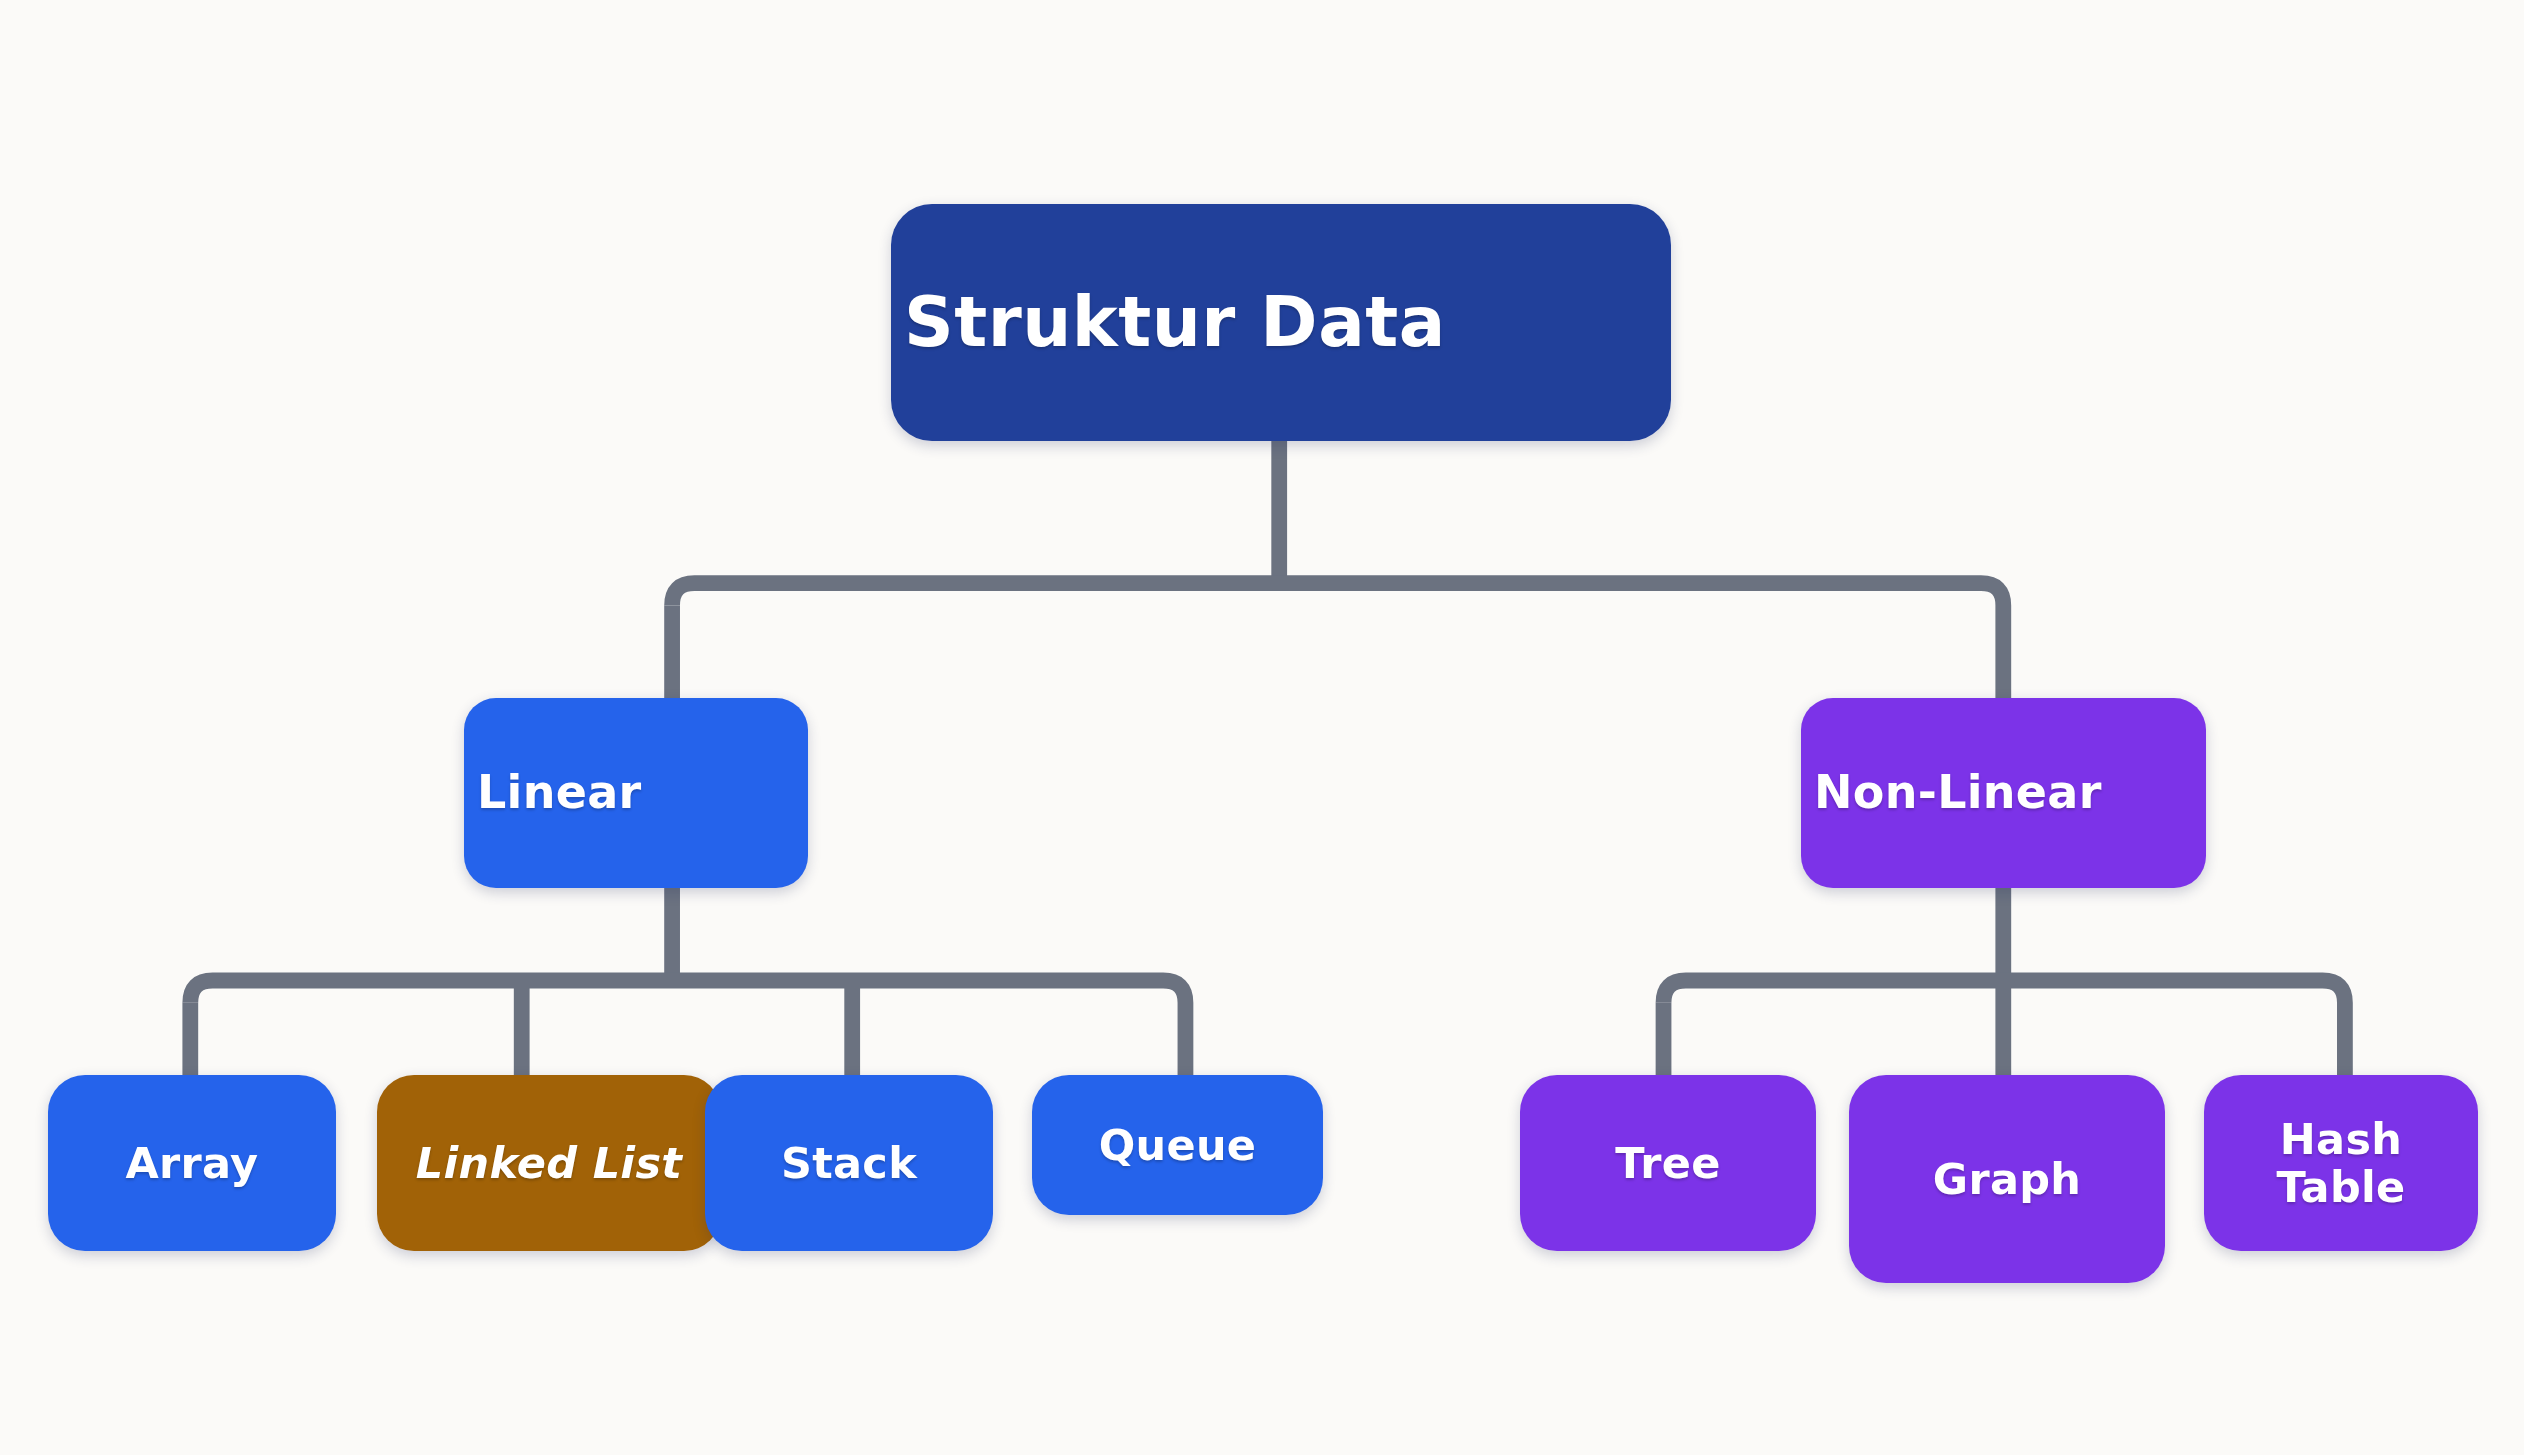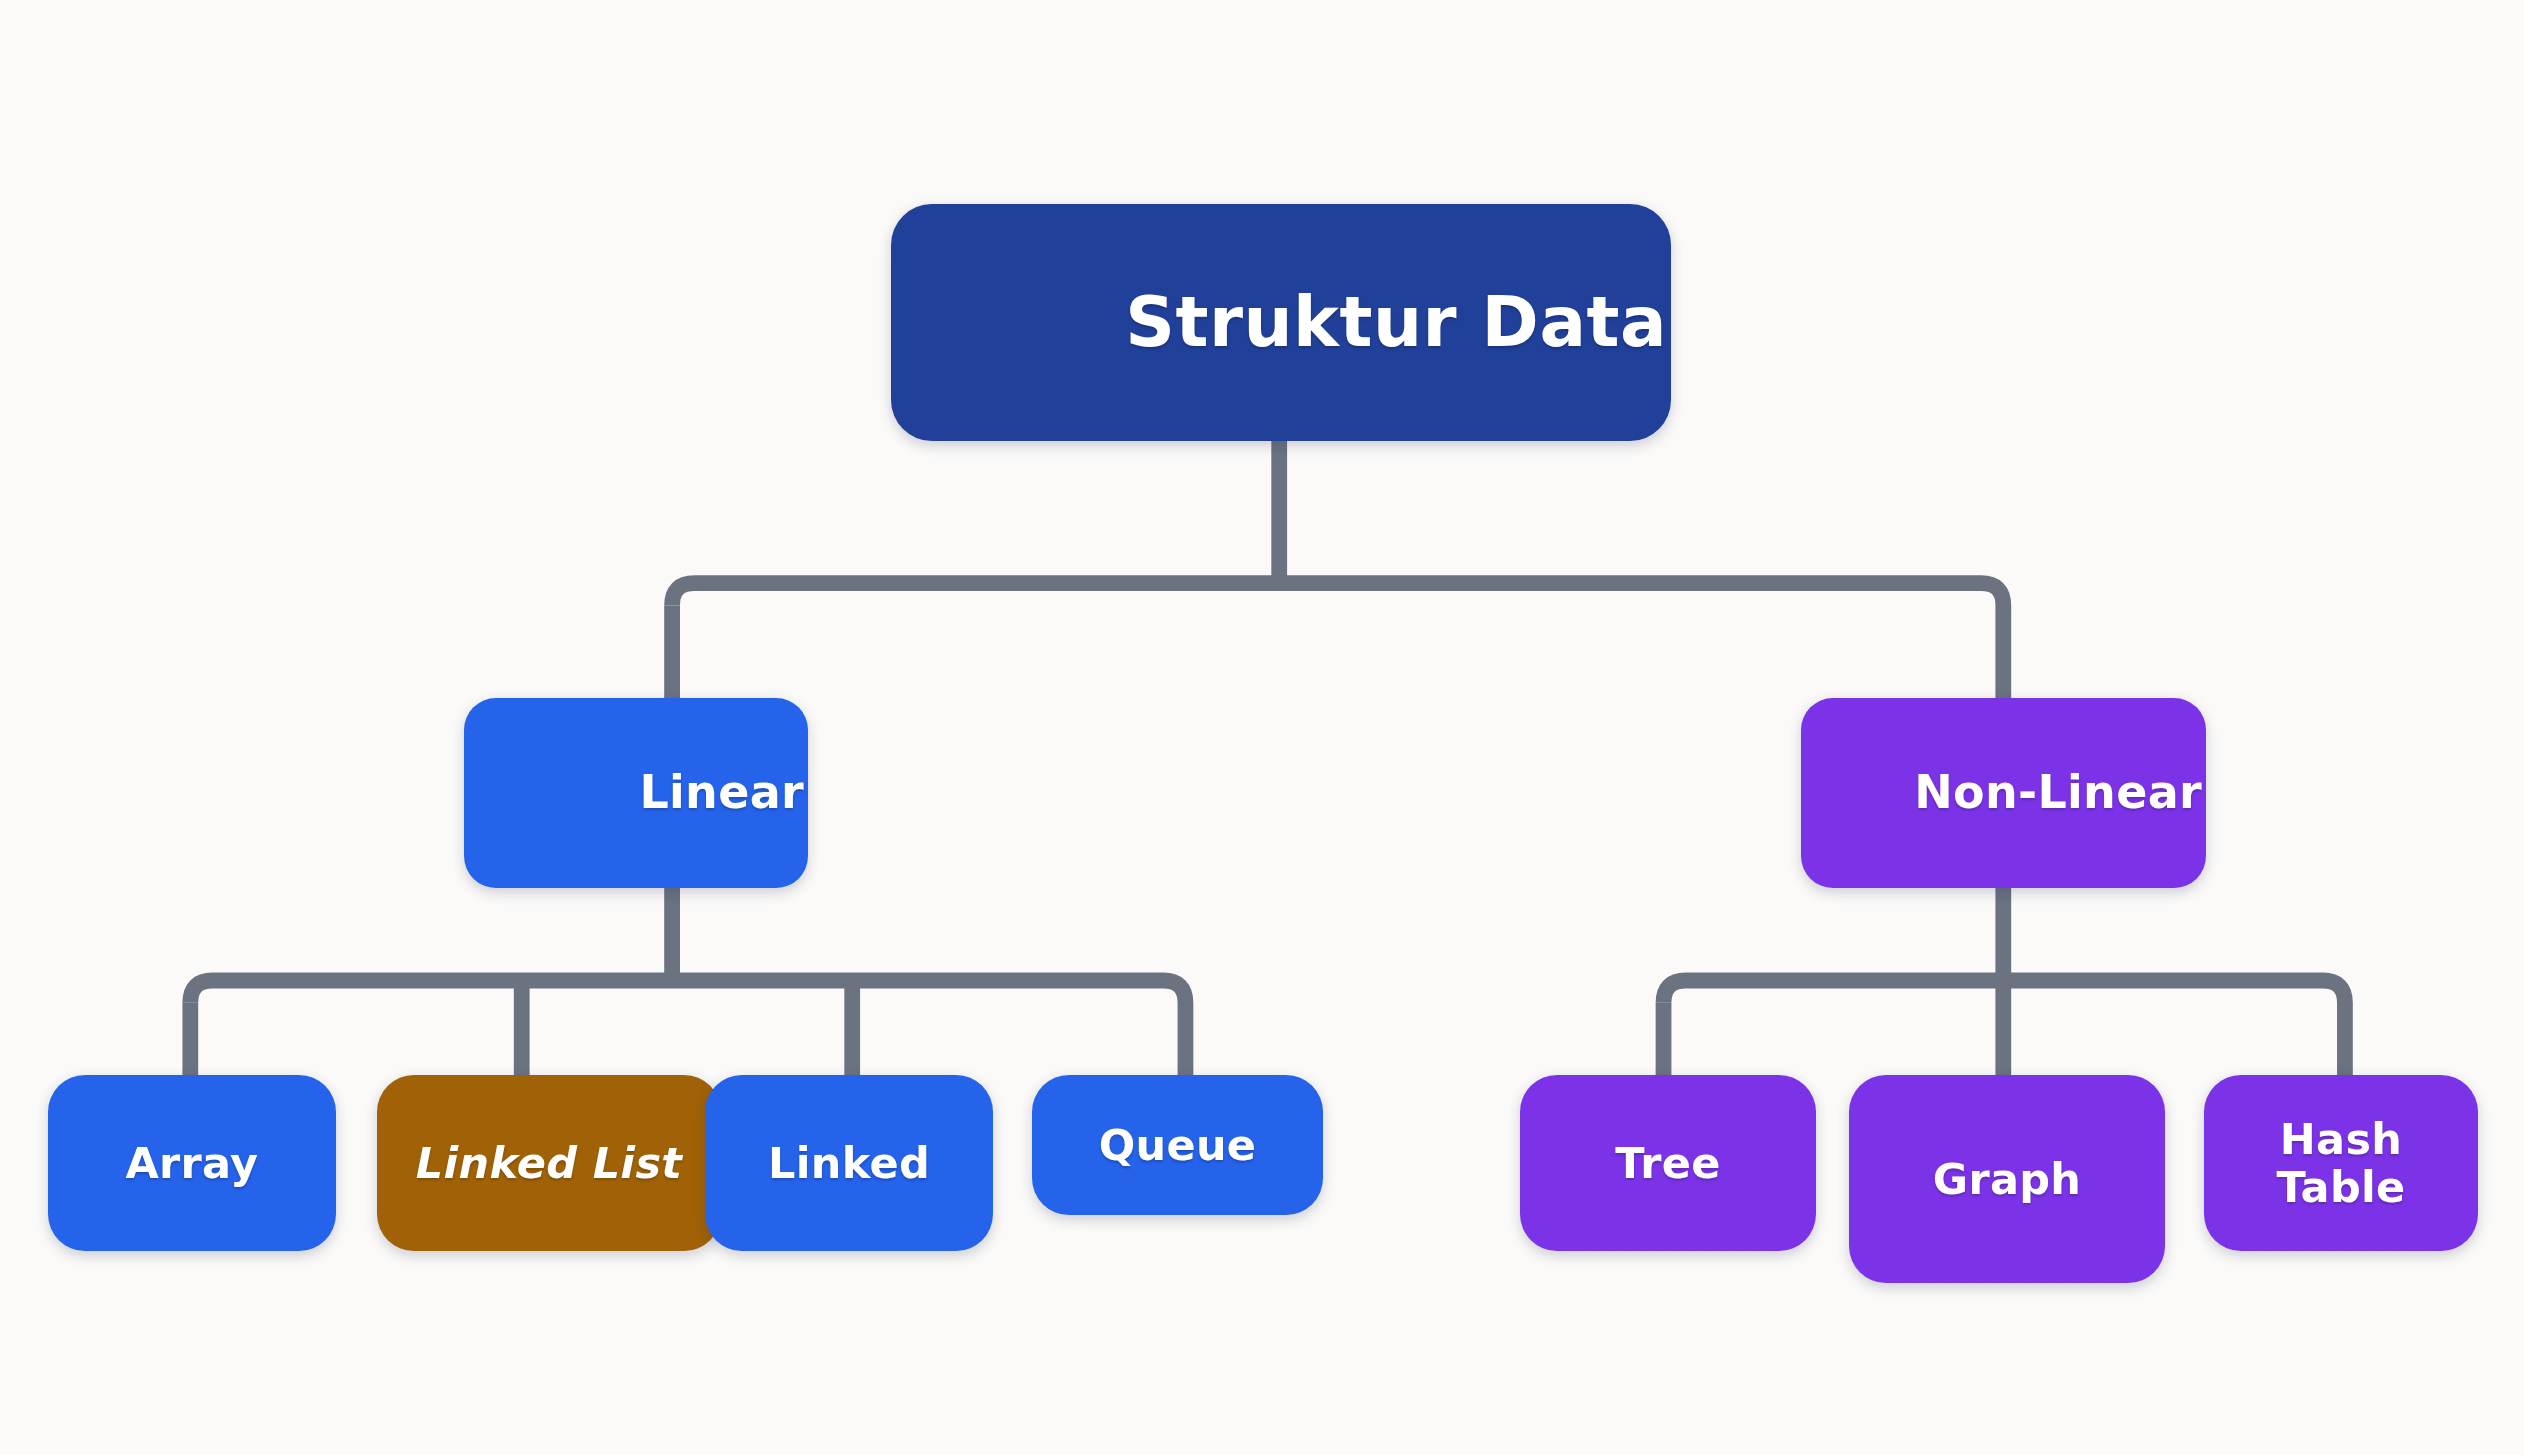--- a/index.html
+++ b/index.html
@@ -31,30 +31,30 @@
     height: 1456px;
     z-index: 1;
   }
 
   
   .node {
     position: absolute;
     z-index: 2;
     display: flex;
     align-items: center;
-    justify-content: flex-end;
+    justify-content: flex-start;
     text-align: center;
     color: #ffffff;
     font-weight: bold;
     box-sizing: border-box;
     line-height: 1.12;
     letter-spacing: 0.3px;
     text-shadow: 0 1.9px 2.8px rgba(0,0,0,0.22);
     box-shadow: 0 4.6px 13px rgba(30,40,90,0.20);
-    padding: 0 4px;
+    padding: 0 13px;
   }
 
   .node-root {
     border-radius: 41px;
     font-size: 69px;
     letter-spacing: 0.5px;
   }
   .node-branch {
     border-radius: 32px;
     font-size: 46px;
@@ -123,21 +123,21 @@
 
   <div class="node node-leaf" style="left:48px; top:1075px; width:288px; height:176px; background:#2563eb;">
     <span class="leaf-label">Array</span>
   </div>
 
   <div class="node node-leaf" style="left:377px; top:1075px; width:344px; height:176px; background:#a16207;font-style:italic;">
     <span class="leaf-label">Linked List</span>
   </div>
 
   <div class="node node-leaf" style="left:705px; top:1075px; width:288px; height:176px; background:#2563eb;">
-    <span class="leaf-label">Linked</span>
+    <span class="leaf-label">Stack</span>
   </div>
 
   <div class="node node-leaf" style="left:1032px; top:1075px; width:291px; height:140px; background:#2563eb;">
     <span class="leaf-label">Queue</span>
   </div>
 
   <div class="node node-leaf" style="left:1520px; top:1075px; width:296px; height:176px; background:#7c33e8;">
     <span class="leaf-label">Tree</span>
   </div>
 

